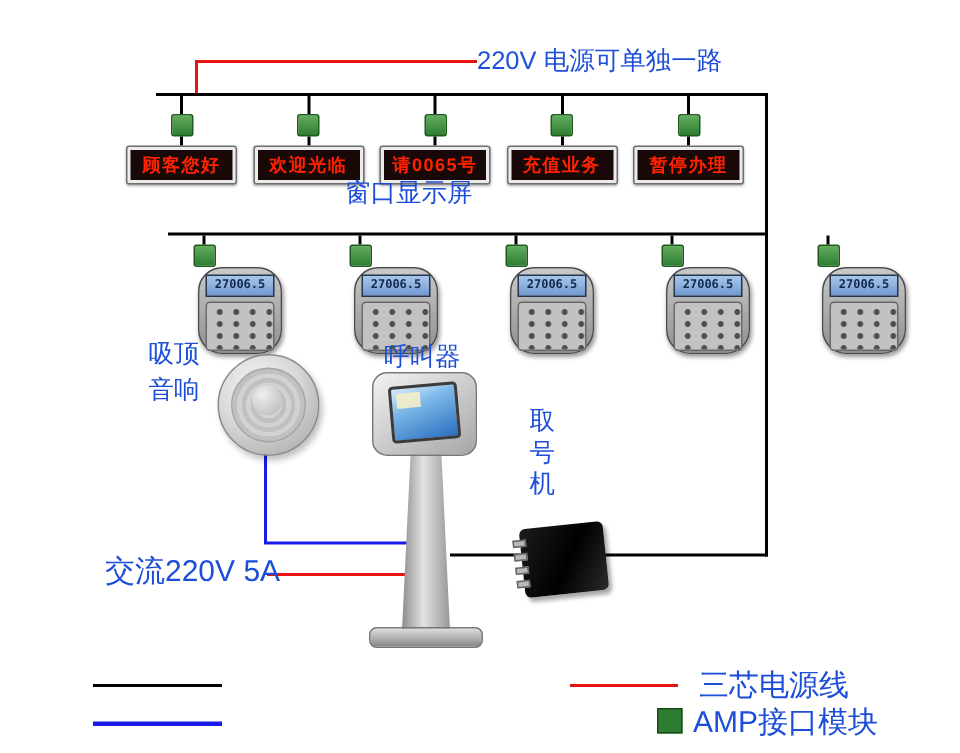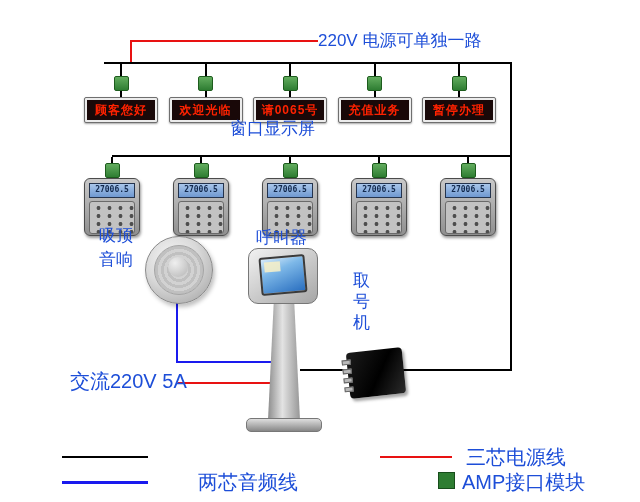--- a/index.html
+++ b/index.html
@@ -21,22 +21,22 @@
   .gconn{width:13px;height:13px;border:1px solid #1d5c1d;border-radius:2px;
          background:linear-gradient(#63ad5f,#2e7d32);}
 
   
   .led{width:74px;height:26px;background:#ececec;border:1px solid #6f6f6f;
        box-sizing:border-box;padding:2px;border-radius:2px;box-shadow:0 1px 2px rgba(0,0,0,.35);}
   .led-inner{width:100%;height:100%;background:#190808;display:flex;align-items:center;justify-content:center;}
   .led-text{color:#ff2200;font-size:12px;font-weight:bold;letter-spacing:1px;}
 
   
-  .caller{width:56px;height:58px;border:1px solid #4c4c4c;border-radius:6px;box-sizing:border-box;
-          background:linear-gradient(#c9c9c9,#8f8f8f);padding:4px 4px 3px 4px;box-shadow:1px 2px 3px rgba(0,0,0,.4);}
+  .caller{width:56px;height:58px;border:1px solid #4c4c4c;border-radius:16px;box-sizing:border-box;
+          background:linear-gradient(#c9c9c9,#8f8f8f);padding:4px 4px 3px 4px;box-shadow:1px 2px 3px rgba(0,0,0,.4);margin-left:48px;}
   .lcd{height:13px;border:1px solid #25344d;background:linear-gradient(#a9c6ea,#6f99d1);
        font-family:"DejaVu Sans Mono",monospace;font-size:8px;line-height:12px;color:#12294d;
        text-align:center;font-weight:bold;overflow:hidden;}
   .keypad{height:31px;margin-top:3px;border-radius:3px;border:1px solid #6a6a6a;
           background-color:#c2c2c2;
           background-image:radial-gradient(circle,#4e4e4e 1.7px,rgba(0,0,0,0) 2.2px);
           background-size:11px 8px;background-position:3px 2px;}
 
   
   .speaker{position:absolute;left:145px;top:236px;width:66px;height:66px;border-radius:50%;
@@ -210,17 +210,16 @@
 音响</div>
   <div class="txt t17" style="left:353px;top:270px;line-height:21px;">取
 号
 机</div>
   <div class="txt t16" style="left:70px;top:370px;">交流220V 5A</div>
 
   <div class="ln" style="left:62px;top:456px;width:86px;height:2px;"></div>
   <div class="ln red" style="left:380px;top:456px;width:72px;height:2px;"></div>
   <div class="txt t16" style="left:466px;top:446px;">三芯电源线</div>
   <div class="ln blue" style="left:62px;top:481px;width:86px;height:3px;"></div>
-  <div class="txt t16" style="left:198px;top:471px;">两芯音频线</div>
   <div class="legend-square" style="left:438px;top:472px;"></div>
   <div class="txt t16" style="left:462px;top:471px;">AMP接口模块</div>
 
 </div>
 
 </body></html>

